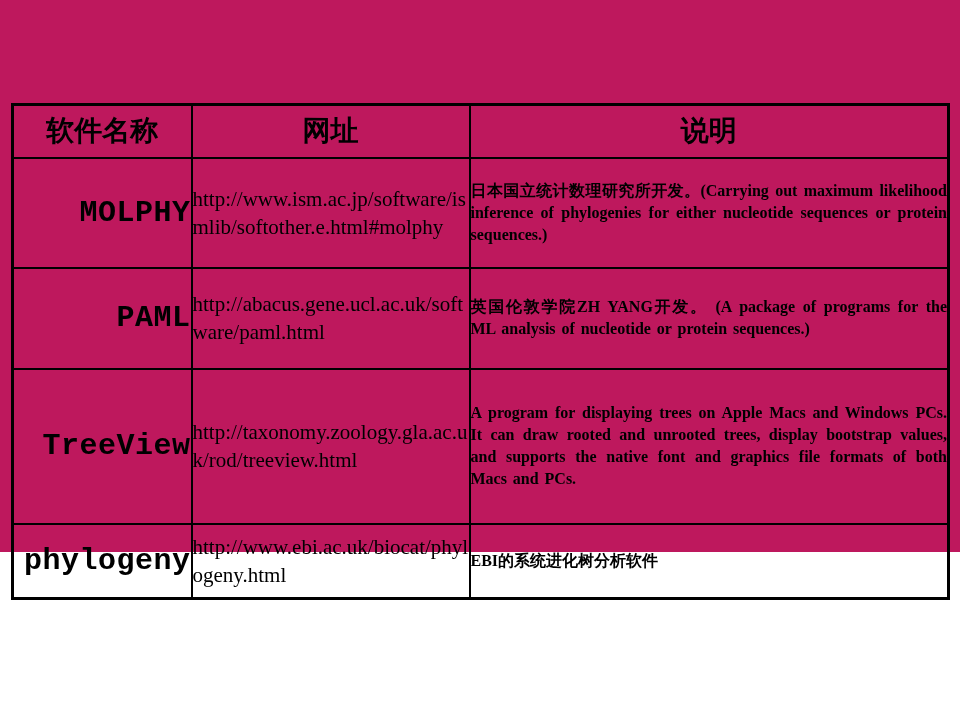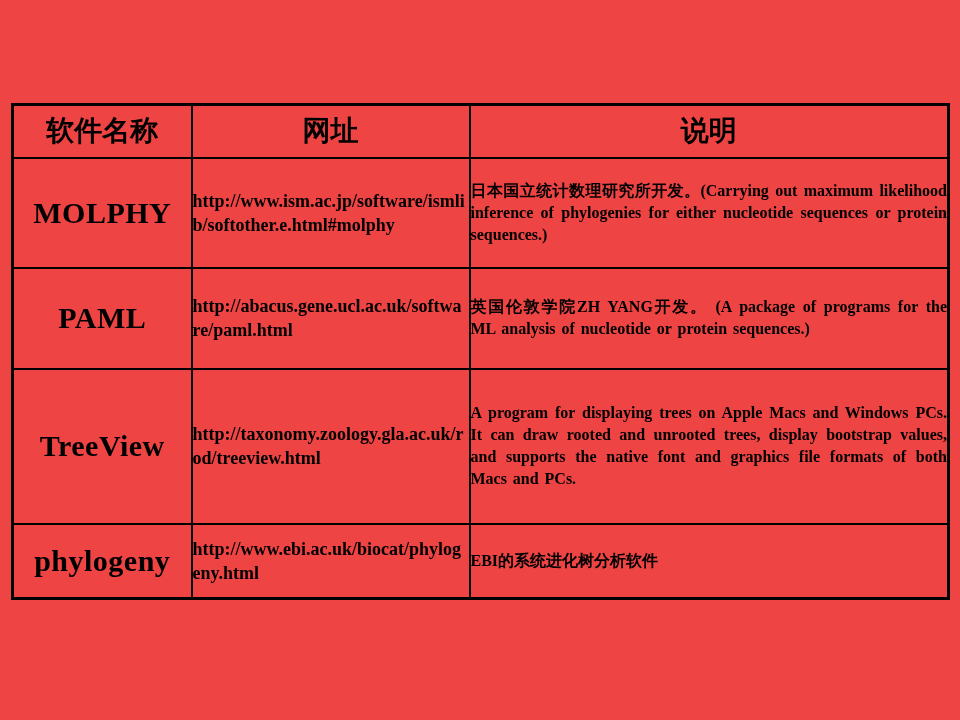--- a/index.html
+++ b/index.html
@@ -8,22 +8,22 @@
     width: 960px;
     height: 720px;
     background: #ffffff;
     font-family: "Liberation Serif", "DejaVu Serif", serif;
     color: #000000;
     overflow: hidden;
   }
   .slide {
     position: relative;
     width: 960px;
-    height: 720px;
-    background: #ef4444;
+    height: 552px;
+    background: #be185d;
   }
   table.software-table {
     position: absolute;
     left: 11px;
     top: 103px;
     width: 936px;
     height: 497px;
     border-collapse: collapse;
     table-layout: fixed;
     border: 3px solid #000000;
@@ -45,28 +45,29 @@
   th.hdr {
     font-family: "Liberation Sans", "DejaVu Sans", sans-serif;
     font-size: 28px;
     font-weight: bold;
     text-align: center;
     line-height: 1.1;
   }
   td.name {
     font-size: 30px;
     font-weight: bold;
-    text-align: center;
+    text-align: right;
     padding-left: 6px;
     letter-spacing: 0.5px;
     white-space: nowrap;
+    font-family: Liberation Mono, monospace;
   }
   td.url {
-    font-size: 18px;
-    font-weight: bold;
+    font-size: 21px;
+    font-weight: normal;
     line-height: 1.35;
     padding: 2px 4px 2px 8px;
     word-break: break-all;
     text-align: left;
   }
   td.desc {
     font-size: 16px;
     font-weight: bold;
     line-height: 1.39;
     padding: 2px 6px 2px 5px;

